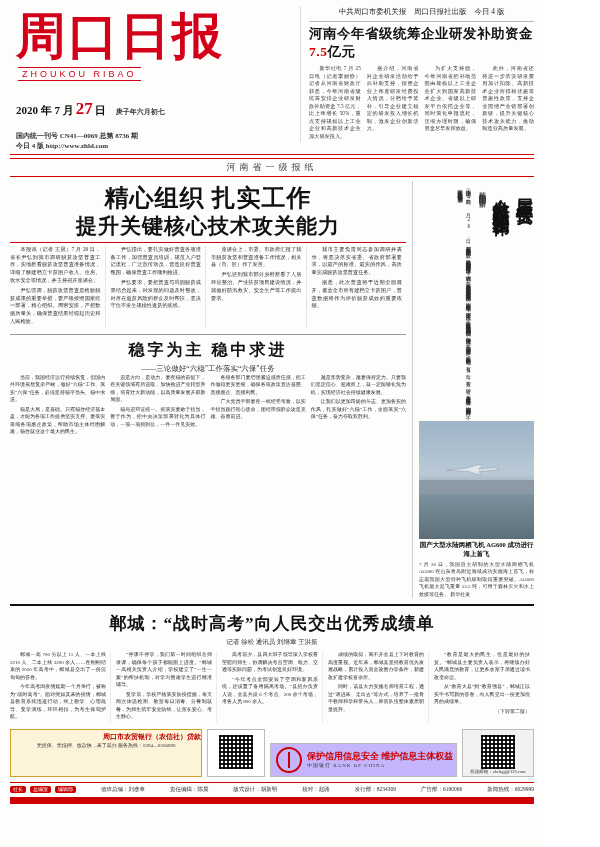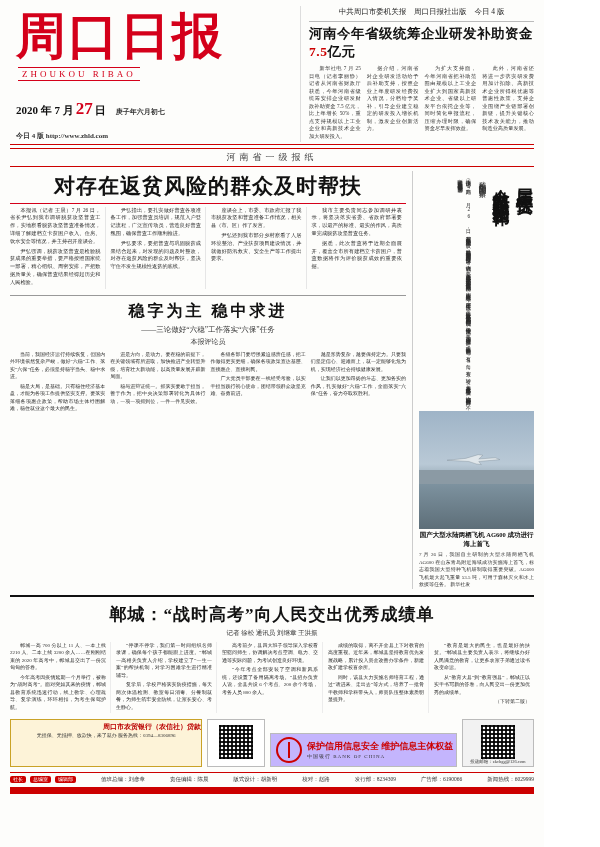--- a/index.html
+++ b/index.html
@@ -39,21 +39,21 @@
     font-family: "Liberation Serif", serif;
     font-size: 50px;
     font-weight: bold;
     color: #d4001a;
     letter-spacing: 2px;
     line-height: 1.05;
     margin: 4px 0 0 6px;
     white-space: nowrap;
   }
   .logo-pinyin {
-    font-family: Liberation Serif, serif;
+    font-family: Liberation Sans, sans-serif;
     font-size: 9px;
     color: #d4001a;
     letter-spacing: 3px;
     margin: 2px 0 0 8px;
     border-top: 1px solid #d4001a;
     border-bottom: 1px solid #d4001a;
     display: inline-block;
     padding: 1px 4px;
   }
   .masthead-meta {
@@ -365,20 +365,21 @@
     <div class="masthead-left">
       <div class="logo-title">周口日报</div>
       <div class="logo-pinyin">ZHOUKOU RIBAO</div>
       <div class="masthead-meta">
         <span class="date-big">2020 年 7 月</span>
         <span class="date-day">27</span>
         <span class="date-big">日</span>
         <span class="meta-lines">庚子年六月初七</span>
       </div>
       <div class="meta-lines" style="margin-left:6px;">
+        <div>国内统一刊号 CN41—0069 总第 8736 期</div>
         <div>今日 4 版    http://www.zhld.com</div>
       </div>
     </div>
 
     <div class="masthead-right">
       <div class="org-lines">
         <span>中共周口市委机关报</span>
         <span>周口日报社出版</span>
         <span>今日 4 版</span>
       </div>
@@ -401,21 +402,22 @@
       </div>
     </div>
   </div>
 
   <div class="banner-strip">河南省一级报纸</div>
 
   <div class="main-area">
 
     <div class="col-left">
       <div class="big-head">
-        <span class="l2">对存在返贫风险的群众及时帮扶</span>
+        <span>精心组织  扎实工作</span>
+        <span class="l2">提升关键核心技术攻关能力</span>
       </div>
       <div class="rule-red"></div>
 
       <div class="body-cols4">
         <div class="col">
           <p>本报讯（记者 王晨）7 月 26 日，省长尹弘到我市调研脱贫攻坚普查工作，实地察看脱贫攻坚普查准备情况，详细了解建档立卡贫困户收入、住房、饮水安全等情况，并主持召开座谈会。</p>
           <p>尹弘强调，脱贫攻坚普查是检验脱贫成果的重要举措，要严格按照国家统一部署，精心组织、周密安排，严把数据质量关，确保普查结果经得起历史和人民检验。</p>
         </div>
         <div class="col">
           <p>尹弘指出，要扎实做好普查各项准备工作，加强普查员培训，规范入户登记流程，广泛宣传动员，营造良好普查氛围，确保普查工作顺利推进。</p>
@@ -427,21 +429,20 @@
         </div>
         <div class="col">
           <p>我市主要负责同志参加调研并表示，将坚决落实省委、省政府部署要求，以最严的标准、最实的作风，高质量完成脱贫攻坚普查任务。</p>
           <p>据悉，此次普查将于近期全面展开，覆盖全市所有建档立卡贫困户，普查数据将作为评价脱贫成效的重要依据。</p>
         </div>
       </div>
 
       <div class="editorial">
         <div class="edit-title">稳字为主  稳中求进</div>
         <div class="edit-sub">——三论做好“六稳”工作落实“六保”任务</div>
-        <div class="edit-byline">本报评论员</div>
         <div class="edit-body">
           <div class="col">
             <p>当前，我国经济运行持续恢复，但国内外环境依然复杂严峻，做好“六稳”工作、落实“六保”任务，必须坚持稳字当头、稳中求进。</p>
             <p>稳是大局，是基础。只有稳住经济基本盘，才能为各项工作提供坚实支撑。要落实落细各项惠企政策，帮助市场主体纾困解难，稳住就业这个最大的民生。</p>
           </div>
           <div class="col">
             <p>进是方向，是动力。要在稳的前提下，在关键领域有所进取，加快推进产业转型升级，培育壮大新动能，以高质量发展开辟新局面。</p>
             <p>稳与进辩证统一。抓落实要敢于担当，善于作为，把中央决策部署转化为具体行动，一项一项抓到位，一件一件见实效。</p>
           </div>
           <div class="col">

